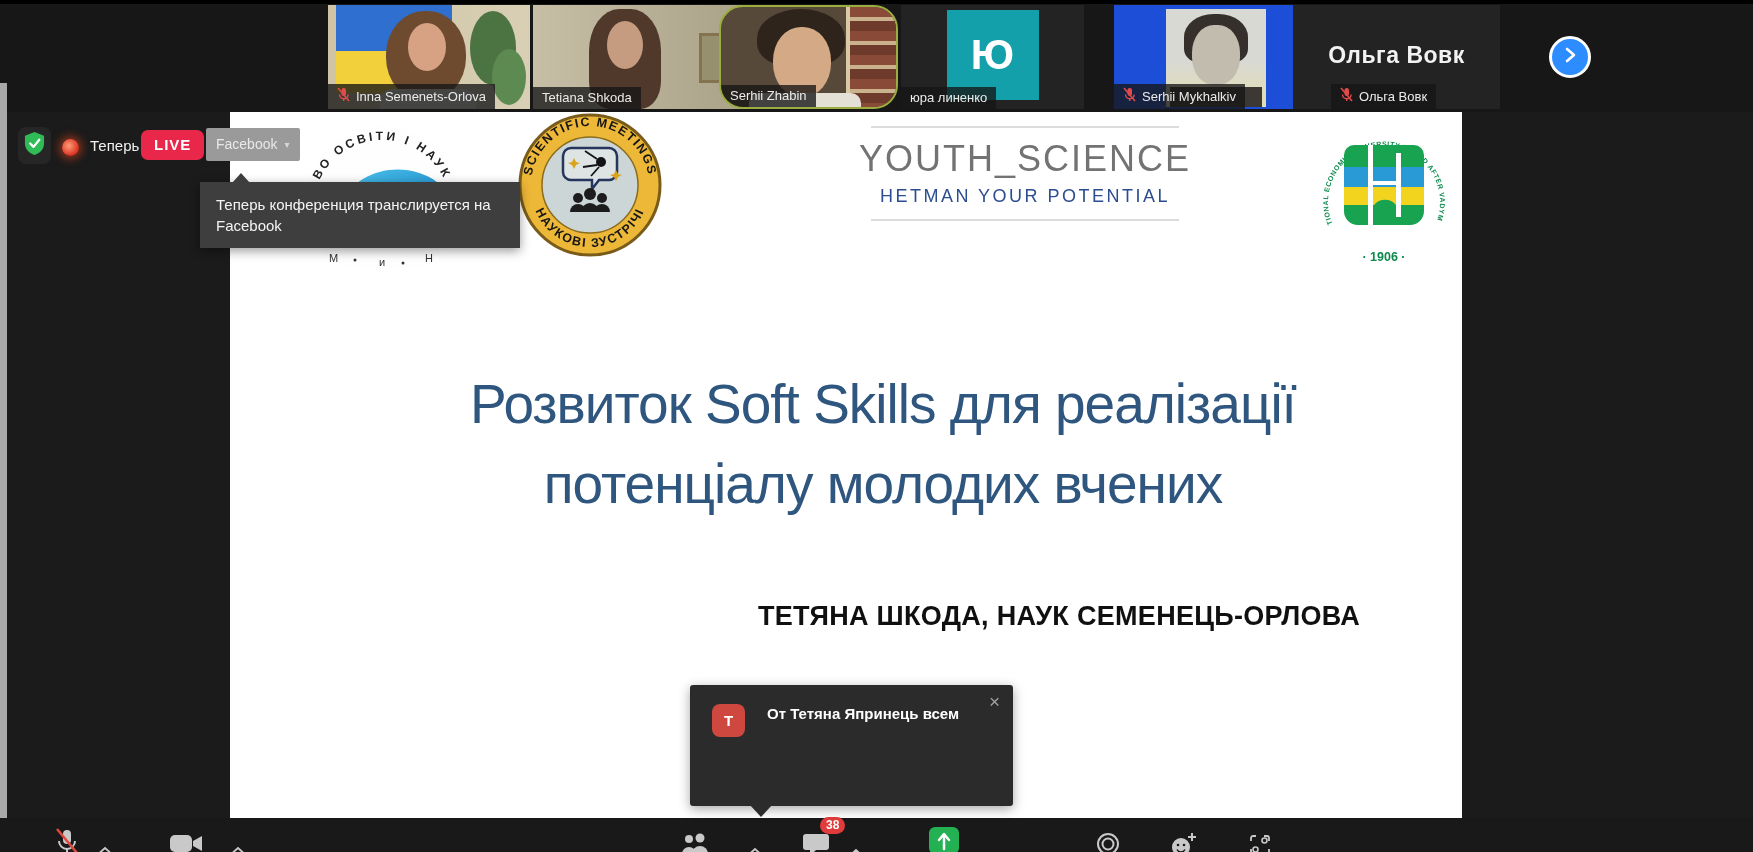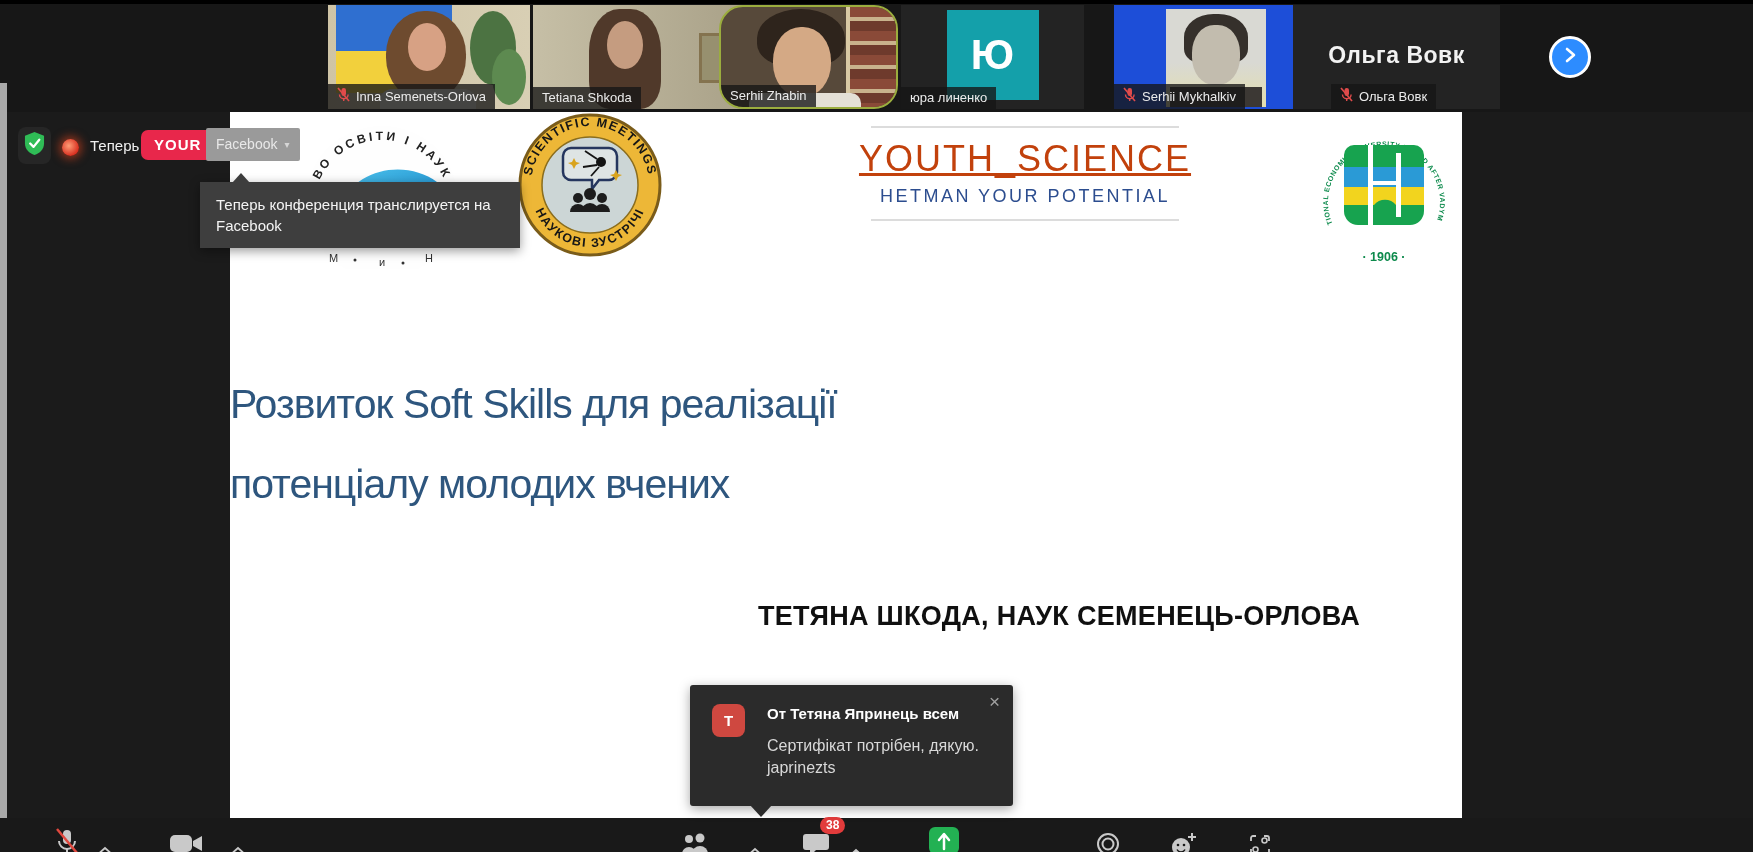--- a/index.html
+++ b/index.html
@@ -66,24 +66,24 @@
   .stream-tooltip{left:200px;top:182px;width:288px;background:#3e3e3e;color:#f4f4f4;font-size:15px;
     line-height:21px;padding:12px 16px;z-index:7;box-shadow:0 3px 10px rgba(0,0,0,.4);}
   .stream-tooltip:before{content:"";position:absolute;top:-9px;left:32px;border-left:9px solid transparent;
     border-right:9px solid transparent;border-bottom:10px solid #3e3e3e;}
   
   .slide{left:230px;top:112px;width:1232px;height:706px;background:#fff;z-index:1;}
   .ministry-logo{left:55px;top:2px;}
   .sm-logo{left:287px;top:0;}
   .ys-logo{left:625px;top:14px;width:340px;text-align:center;}
   .ys-line{width:308px;height:2px;background:#dcdcdc;margin:0 auto;}
-  .ys-title{font-size:36px;color:#c2410c;letter-spacing:2px;margin:10px 0 6px;text-decoration:underline;}
+  .ys-title{font-size:36px;color:#737373;letter-spacing:2px;margin:10px 0 6px;}
   .ys-sub{font-size:18px;color:#2c4d8f;letter-spacing:2.5px;margin:0 0 12px;}
   .kneu-logo{left:1088px;top:3px;}
-  .slide-title{left:0;width:100%;top:252px;text-align:left;color:#2e567e;font-size:41px;line-height:80px;letter-spacing:-1px;}
+  .slide-title{left:0;width:100%;top:252px;text-align:center;color:#2e567e;font-size:55px;line-height:80px;letter-spacing:-1px;padding-left:37px;}
   .authors{right:102px;top:489px;font-size:27px;font-weight:bold;color:#101010;letter-spacing:.3px;}
   
   .notif{left:690px;top:685px;width:323px;height:121px;background:#2b2b2b;border-radius:3px;
     box-shadow:0 3px 12px rgba(0,0,0,.35);z-index:8;}
   .notif:after{content:"";position:absolute;bottom:-11px;left:60px;border-left:11px solid transparent;
     border-right:11px solid transparent;border-top:12px solid #2b2b2b;}
   .notif-avatar{position:absolute;left:22px;top:19px;width:33px;height:33px;border-radius:8px;background:#cf4840;
     color:#fff;font-weight:bold;font-size:15px;display:flex;align-items:center;justify-content:center;}
   .notif-title{position:absolute;left:77px;top:20px;font-size:15px;font-weight:bold;color:#fff;}
   .notif-close{position:absolute;right:13px;top:6px;color:#a0a0a0;font-size:19px;cursor:pointer;}
@@ -186,21 +186,21 @@
 </div>
 
 <div class="abs shield-box">
   <span><svg width="21" height="25" viewBox="0 0 22 26">
         <path d="M11 1 L21 5 V13 C21 19 16.5 23.5 11 25 C5.5 23.5 1 19 1 13 V5 Z" fill="#2fbc56"></path>
         <polyline points="6.5,13 10,16.5 16,9" stroke="#fff" stroke-width="2.4" fill="none" stroke-linecap="round" stroke-linejoin="round"></polyline>
       </svg></span>
 </div>
 <div class="abs rec-dot"></div>
 <div class="abs rec-label">Теперь</div>
-<div class="abs live-badge">YOUR</div>
+<div class="abs live-badge">LIVE</div>
 <div class="abs fb-btn">
   <span>Facebook</span>
   <span class="fb-caret">▾</span>
 </div>
 <div class="abs stream-tooltip">Теперь конференция транслируется на Facebook</div>
 
 <div class="abs slide">
 
   <div class="abs ministry-logo">
     <svg width="190" height="155" viewBox="0 0 190 155">
@@ -289,24 +289,20 @@
     <div>потенціалу молодих вчених</div>
   </div>
 
   <div class="abs authors">ТЕТЯНА ШКОДА, НАУК СЕМЕНЕЦЬ-ОРЛОВА</div>
 </div>
 
 <div class="abs notif">
   <div class="notif-avatar">T</div>
   <div class="notif-title">От Тетяна Япринець всем</div>
   <div class="notif-close">×</div>
-  <div class="notif-msg">
-    <div>Сертифікат потрібен, дякую.</div>
-    <div>japrinezts</div>
-  </div>
 </div>
 
 <div class="abs toolbar"></div>
 
 <div class="tool" style="left:52px;top:826px;">
   <span><svg width="30" height="32" viewBox="0 0 30 32">
         <rect x="11" y="4" width="8" height="14" rx="4" fill="#c9c9c9"></rect>
         <path d="M7,15 a8,8 0 0 0 16,0" stroke="#c9c9c9" stroke-width="2" fill="none"></path>
         <line x1="15" y1="23" x2="15" y2="28" stroke="#c9c9c9" stroke-width="2"></line>
         <line x1="9" y1="28" x2="21" y2="28" stroke="#c9c9c9" stroke-width="2"></line>

